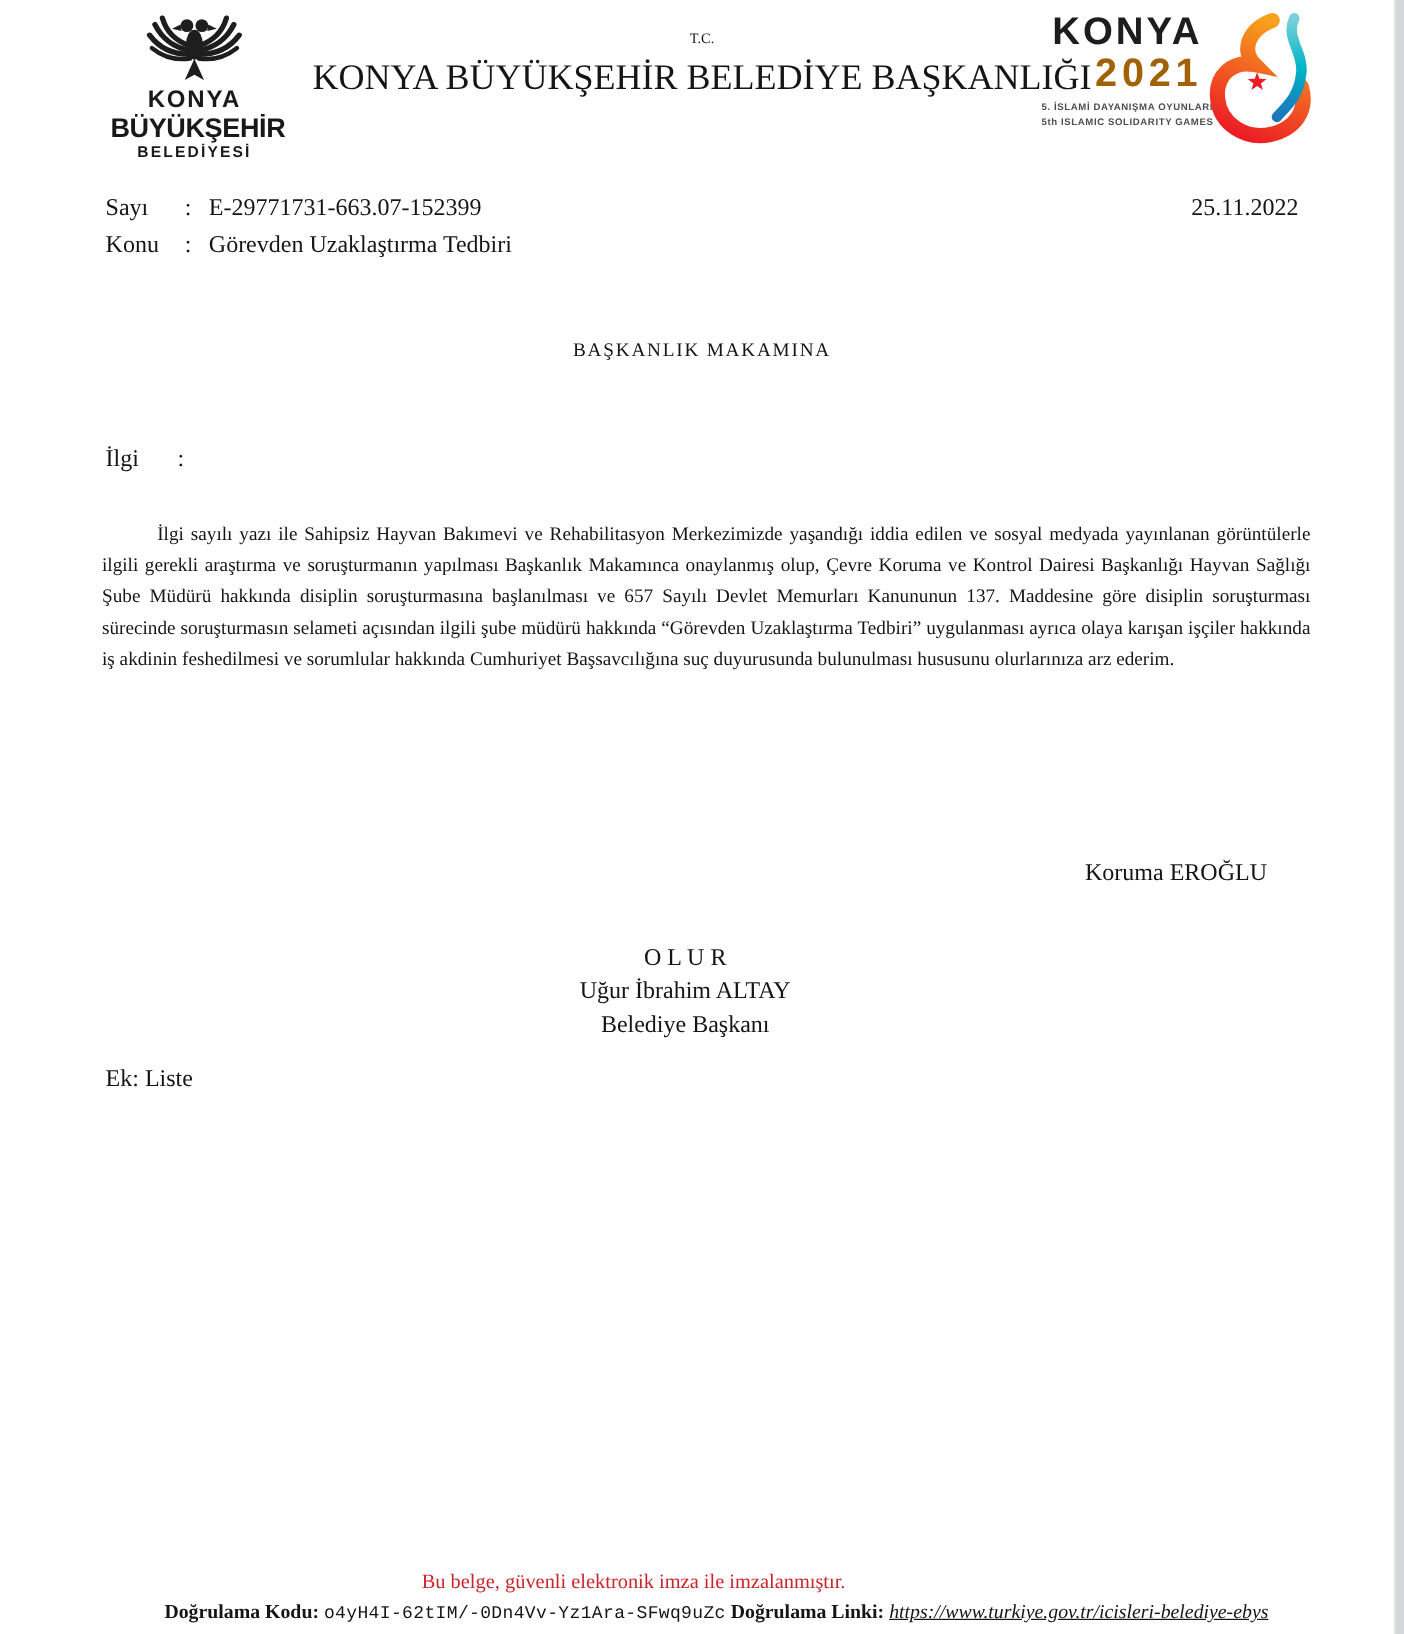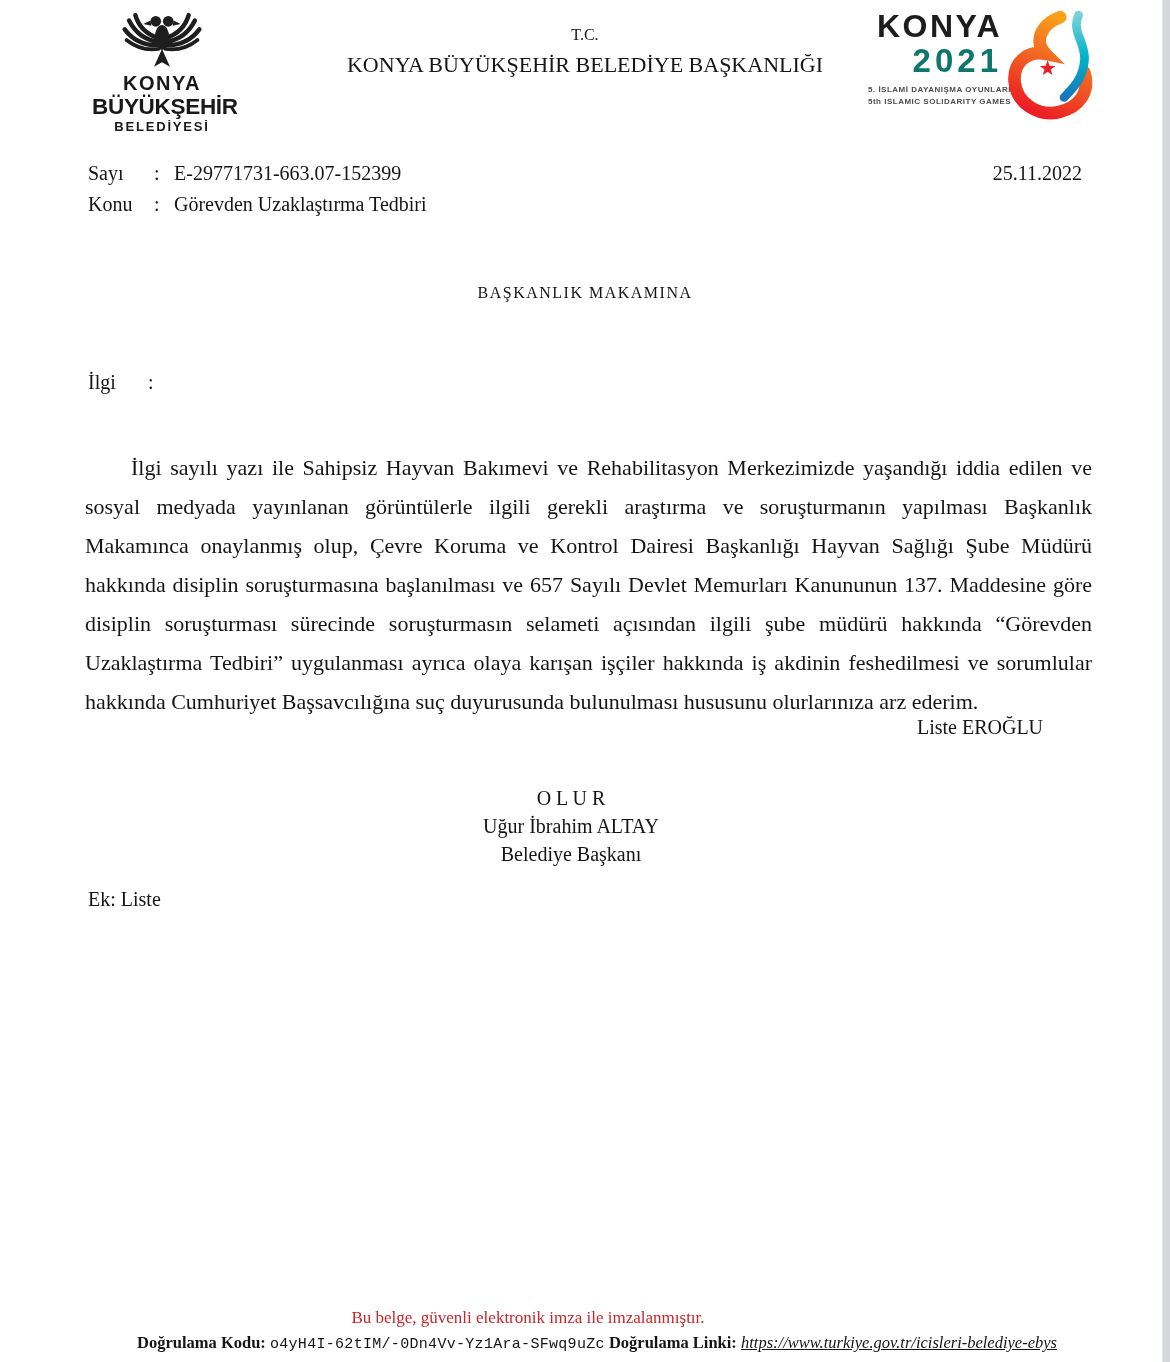--- a/index.html
+++ b/index.html
@@ -28,50 +28,50 @@
   }
   .muni-eagle { display: block; width: 96px; height: 64px; margin: 0 auto 1px auto; }
   .muni-line1 { font-size: 20px; letter-spacing: 1.5px; line-height: 1.08; }
   .muni-line2 { font-size: 22.5px; letter-spacing: -0.3px; line-height: 1.08; }
   .muni-line3 { font-size: 13px; letter-spacing: 1.8px; line-height: 1.25; }
 
   .letterhead {
     position: absolute; left: 0; top: 26px; width: 1170px;
     text-align: center;
   }
-  .lh1 { font-size: 16px; line-height: 1.1; }
-  .lh2 { font-size: 22px; line-height: 1.1; margin-top: 9px; }
+  .lh1 { font-size: 12px; line-height: 1.1; }
+  .lh2 { font-size: 30px; line-height: 1.1; margin-top: 9px; }
   .lh3 { font-size: 20px; line-height: 1.1; margin-top: 9px; }
 
   .games-logo { position: absolute; left: 868px; top: 10px; display: flex; align-items: flex-start; }
   .games-text { width: 134px; text-align: right; font-family: "Liberation Sans", sans-serif; }
   .games-title { font-size: 32px; font-weight: bold; letter-spacing: 2.5px; line-height: 1.0; color: #1d1d1d; white-space: nowrap; }
-  .games-year  { font-size: 33px; font-weight: bold; letter-spacing: 4px; line-height: 1.0; color: #0f766e; margin-top: 2px; }
+  .games-year  { font-size: 33px; font-weight: bold; letter-spacing: 4px; line-height: 1.0; color: #a16207; margin-top: 2px; }
   .games-sub   { font-size: 8px; font-weight: bold; color: #4d4d4d; letter-spacing: 0.5px; line-height: 1.5; margin-top: 7px; white-space: nowrap; }
   .games-flame { width: 92px; height: 112px; margin-left: 3px; }
 
   
   .meta { position: absolute; left: 88px; top: 158px; font-size: 20px; }
   .meta-row { display: flex; line-height: 31px; }
   .meta-label { width: 66px; }
   .meta-colon { width: 20px; }
   .doc-date { position: absolute; right: 88px; top: 158px; font-size: 20px; line-height: 31px; }
 
   
   .recipient {
     position: absolute; left: 0; top: 284px; width: 1170px;
     text-align: center; font-size: 16px; letter-spacing: 1.5px;
   }
   .reference { position: absolute; left: 88px; top: 368px; font-size: 20px; display: flex; line-height: 28px; }
   .ref-label { width: 60px; }
   .ref-colon { width: 26px; }
 
   .body-par {
-    position: absolute; left: 85px; top: 448px; width: 1007px;
-    font-size: 22px; line-height: 39px;
+    position: absolute; left: 85px; top: 433px; width: 1007px;
+    font-size: 16px; line-height: 26px;
     text-align: justify; text-indent: 46px;
   }
 
   .signature {
     position: absolute; left: 868px; top: 712px; width: 224px;
     text-align: center; font-size: 20px; line-height: 30px;
   }
   .approval {
     position: absolute; left: 0; top: 784px; width: 1142px;
     text-align: center; font-size: 20px; line-height: 28px;
@@ -173,21 +173,21 @@
   <div class="recipient">BAŞKANLIK MAKAMINA</div>
 
   <div class="reference">
     <span class="ref-label">İlgi</span>
     <span class="ref-colon">:</span>
   </div>
 
   <div class="body-par">İlgi sayılı yazı ile Sahipsiz Hayvan Bakımevi ve Rehabilitasyon Merkezimizde yaşandığı iddia edilen ve sosyal medyada yayınlanan görüntülerle ilgili gerekli araştırma ve soruşturmanın yapılması Başkanlık Makamınca onaylanmış olup, Çevre Koruma ve Kontrol Dairesi Başkanlığı Hayvan Sağlığı Şube Müdürü hakkında disiplin soruşturmasına başlanılması ve 657 Sayılı Devlet Memurları Kanununun 137. Maddesine göre disiplin soruşturması sürecinde soruşturmasın selameti açısından ilgili şube müdürü hakkında “Görevden Uzaklaştırma Tedbiri” uygulanması ayrıca olaya karışan işçiler hakkında iş akdinin feshedilmesi ve sorumlular hakkında Cumhuriyet Başsavcılığına suç duyurusunda bulunulması hususunu olurlarınıza arz ederim.</div>
 
   <div class="signature">
-    <div>Liste EROĞLU</div>
+    <div>Koruma EROĞLU</div>
   </div>
 
   <div class="approval">
     <div>O L U R</div>
     <div>Uğur İbrahim ALTAY</div>
     <div>Belediye Başkanı</div>
   </div>
 
   <div class="attachment">Ek: Liste</div>
 

